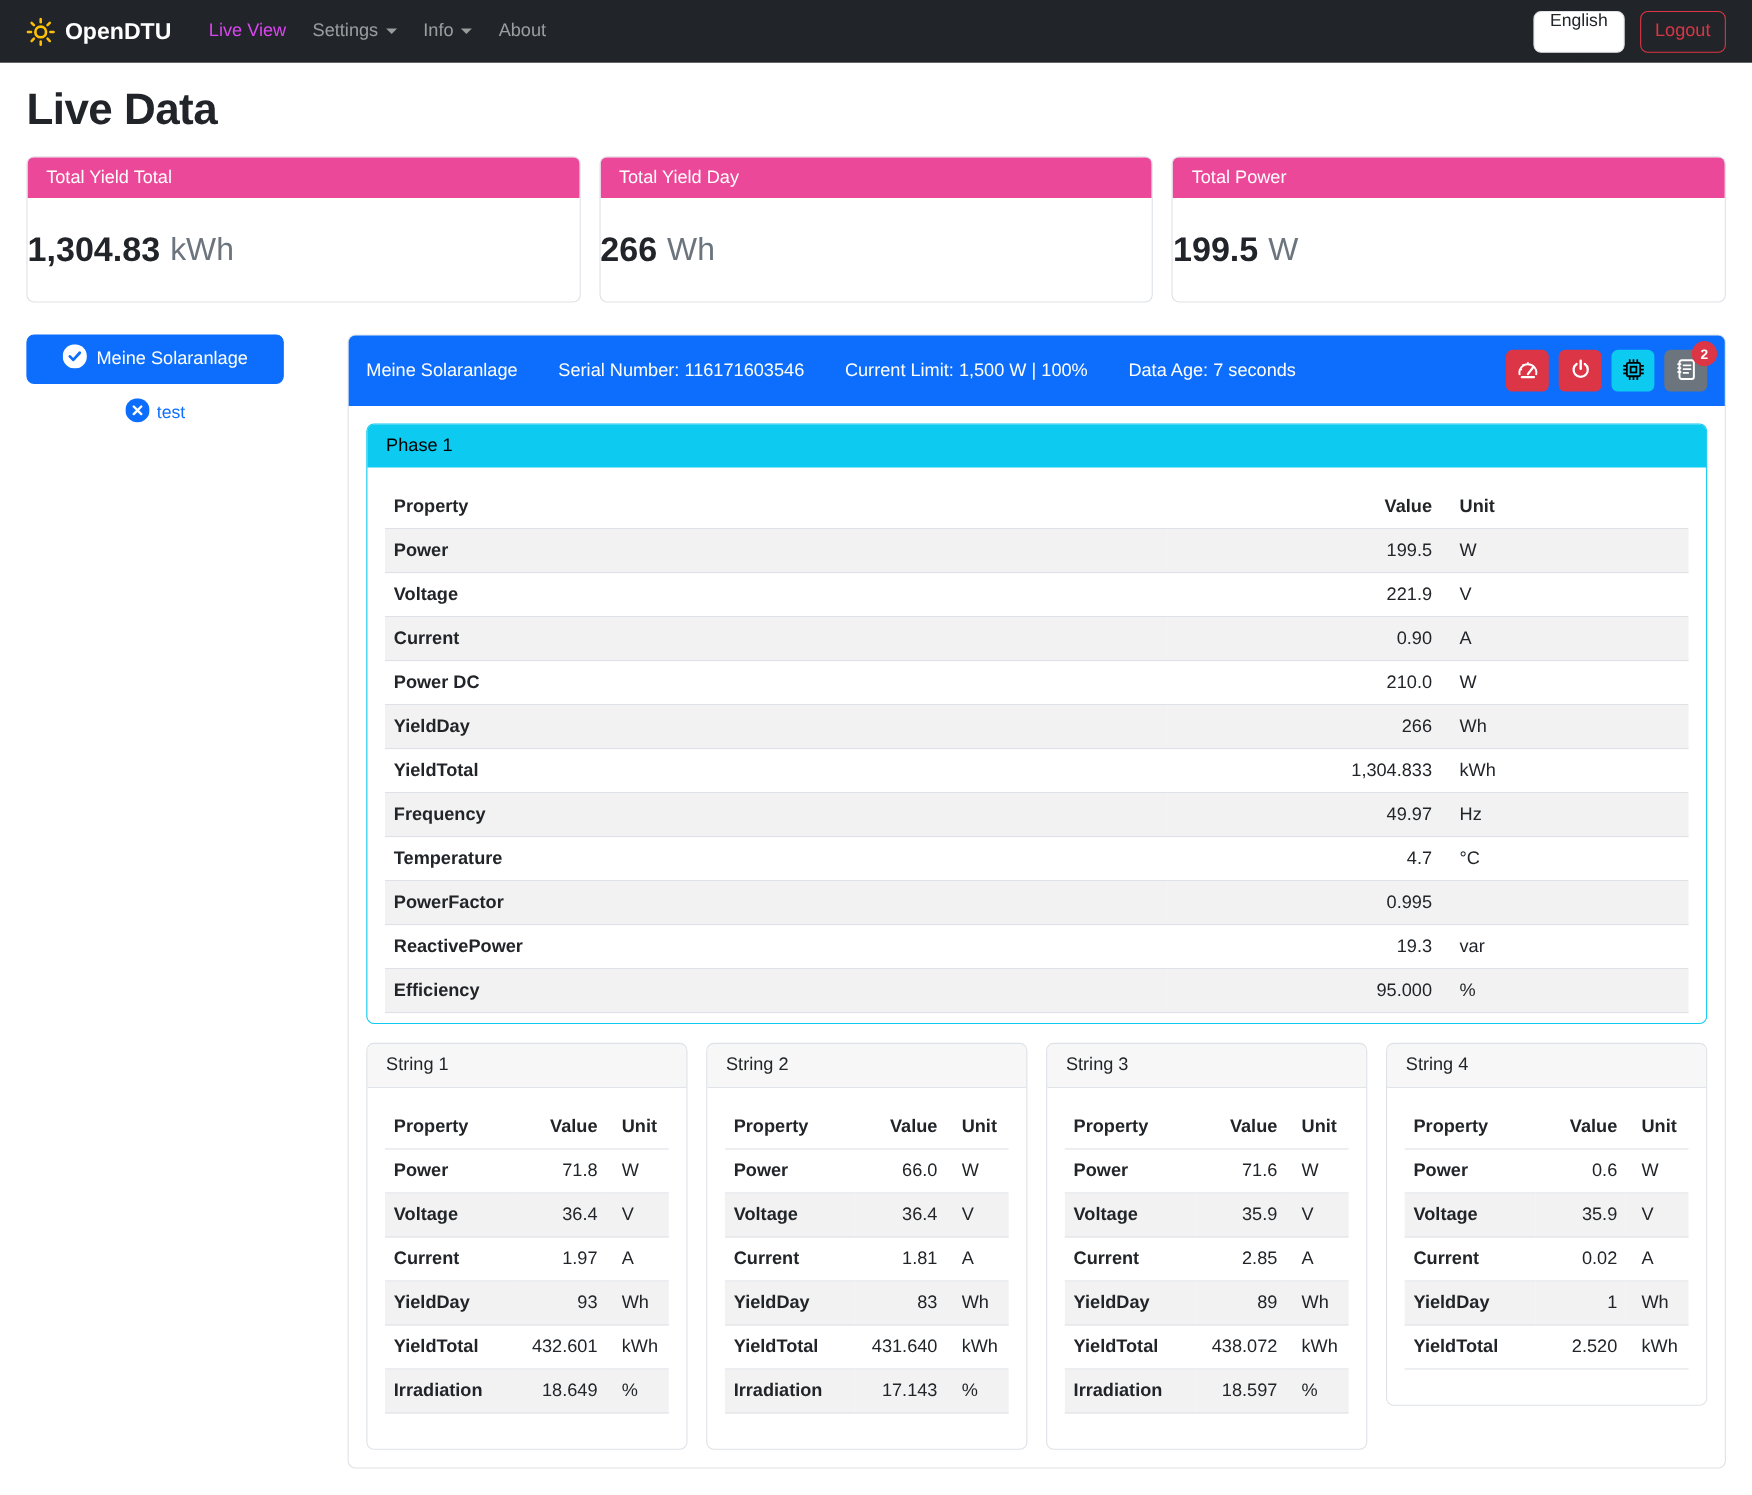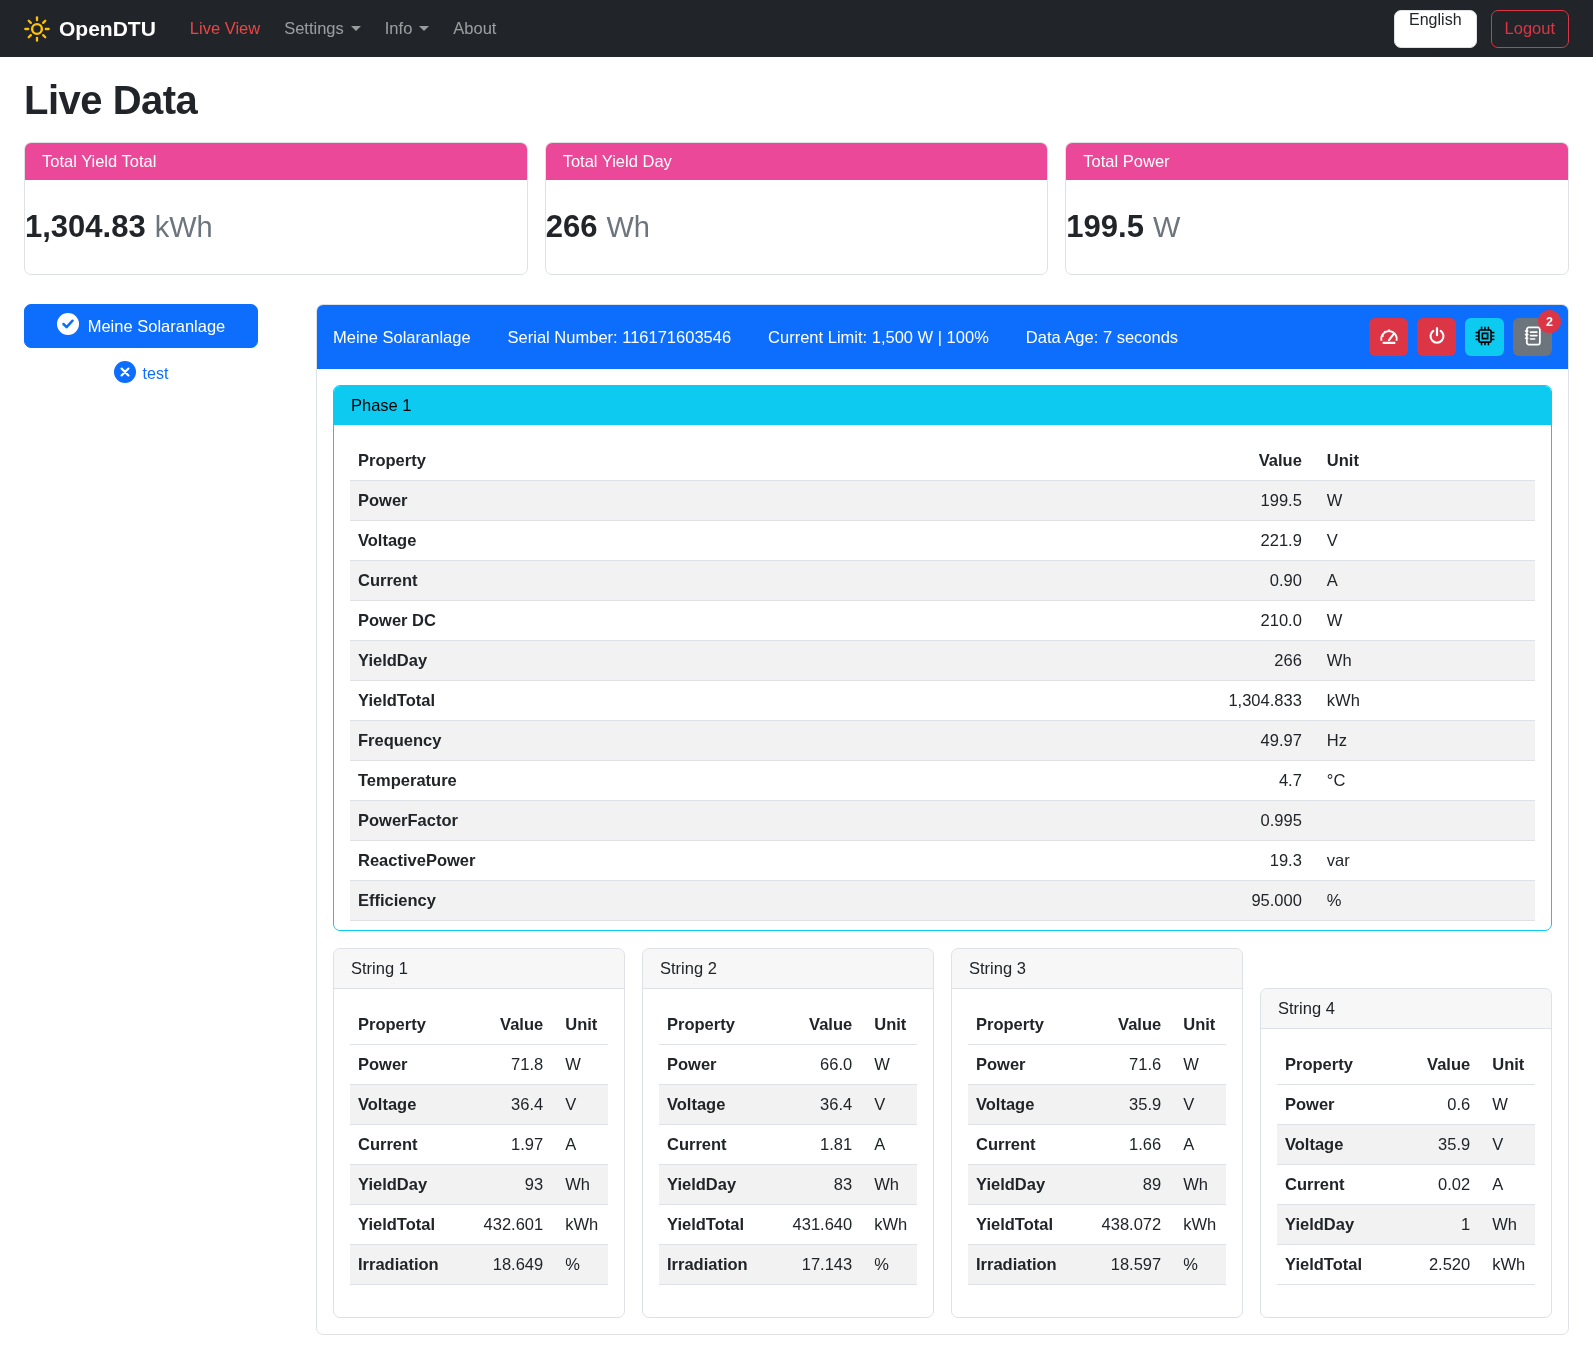--- a/index.html
+++ b/index.html
@@ -5,21 +5,21 @@
   * { box-sizing: border-box; margin: 0; padding: 0; }
   html, body { background: #fff; font-family: "Liberation Sans", sans-serif; color: #212529; }
   body { width: 1593px; }
 
   
   .navbar { background: #212529; height: 57px; display: flex; align-items: center; padding: 0 24px; }
   .brand { display: flex; align-items: center; gap: 9px; color: #fff; font-size: 21px; font-weight: 700; margin-right: 26px; }
   .brand svg { display: block; }
   .nav-links { display: flex; align-items: center; gap: 8px; flex: 1; }
   .nav-link { color: rgba(255,255,255,.55); font-size: 16.5px; padding: 8px 8px; text-decoration: none; display: inline-flex; align-items: center; gap: 7px; cursor: pointer; }
-  .nav-link.active { color: #ef4444; }
+  .nav-link.active { color: #d946ef; }
   .caret { width: 0; height: 0; border-left: 5px solid transparent; border-right: 5px solid transparent; border-top: 5px solid currentColor; display: inline-block; }
   .nav-right { display: flex; align-items: center; gap: 14px; }
   .lang-select { background: #fff; color: #212529; border: 1px solid #dee2e6; border-radius: 7px; height: 38px; padding: 0 14px; display: inline-flex; align-items: center; gap: 16px; font-size: 16px; cursor: pointer; flex-direction: column; }
   .logout-btn { background: transparent; border: 1px solid #dc3545; color: #dc3545; border-radius: 7px; height: 38px; padding: 0 13px; font-size: 16.5px; font-family: inherit; cursor: pointer; }
 
   
   .container { padding: 0 24px 14px 24px; }
   h1.page-title { font-size: 40px; font-weight: 700; margin: 21px 0 19px 0; letter-spacing: -0.5px; }
 
   .cards-row { display: flex; gap: 17px; }
@@ -57,21 +57,21 @@
   table.data-table th { font-weight: 700; }
   table.data-table .col-val { text-align: right; }
   table.data-table td.col-prop { font-weight: 700; }
   table.phase-table col.c-prop { width: 60%; }
   table.phase-table col.c-val { width: 21%; }
   table.phase-table col.c-unit { width: 19%; }
   table.phase-table th.col-unit, table.phase-table td.col-unit { padding-left: 17px; }
   table.phase-table tbody tr:nth-child(odd) { background: #f2f2f2; }
 
   
-  .strings-row { display: flex; gap: 17px; align-items: flex-end; }
+  .strings-row { display: flex; gap: 17px; align-items: flex-start; }
   .string-card { flex: 1; border: 1px solid #dee2e6; border-radius: 7px; background: #fff; }
   .string-card-header { padding: 10px 17px; font-size: 16.5px; background: rgba(0,0,0,.03); border-bottom: 1px solid #dee2e6; border-radius: 6px 6px 0 0; }
   .string-card-body { padding: 16px 16px 16px 16px; }
   table.string-table { margin-bottom: 16px; }
   table.string-table col.c-prop { width: 46%; }
   table.string-table col.c-val { width: 32%; }
   table.string-table col.c-unit { width: 22%; }
   table.string-table th.col-unit, table.string-table td.col-unit { padding-left: 14px; }
   table.string-table tbody tr:nth-child(even) { background: #f2f2f2; }
 </style>
@@ -449,21 +449,21 @@
                       <td class="col-val">71.6</td>
                       <td class="col-unit">W</td>
                     </tr>
                     <tr>
                       <td class="col-prop">Voltage</td>
                       <td class="col-val">35.9</td>
                       <td class="col-unit">V</td>
                     </tr>
                     <tr>
                       <td class="col-prop">Current</td>
-                      <td class="col-val">1.66</td>
+                      <td class="col-val">2.85</td>
                       <td class="col-unit">A</td>
                     </tr>
                     <tr>
                       <td class="col-prop">YieldDay</td>
                       <td class="col-val">89</td>
                       <td class="col-unit">Wh</td>
                     </tr>
                     <tr>
                       <td class="col-prop">YieldTotal</td>
                       <td class="col-val">438.072</td>

